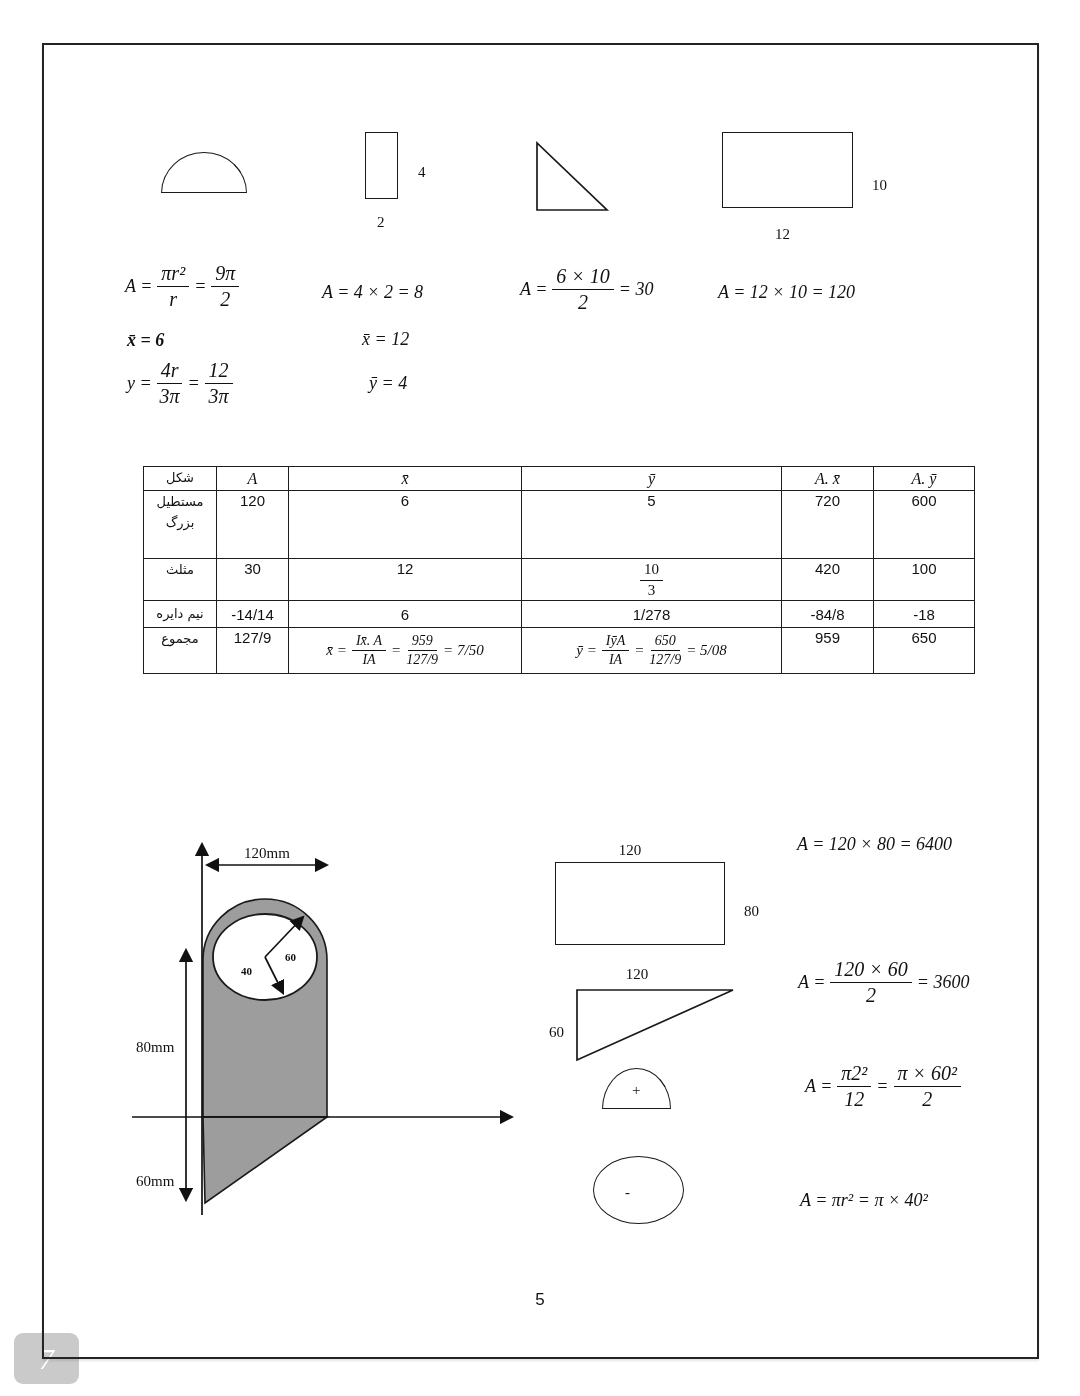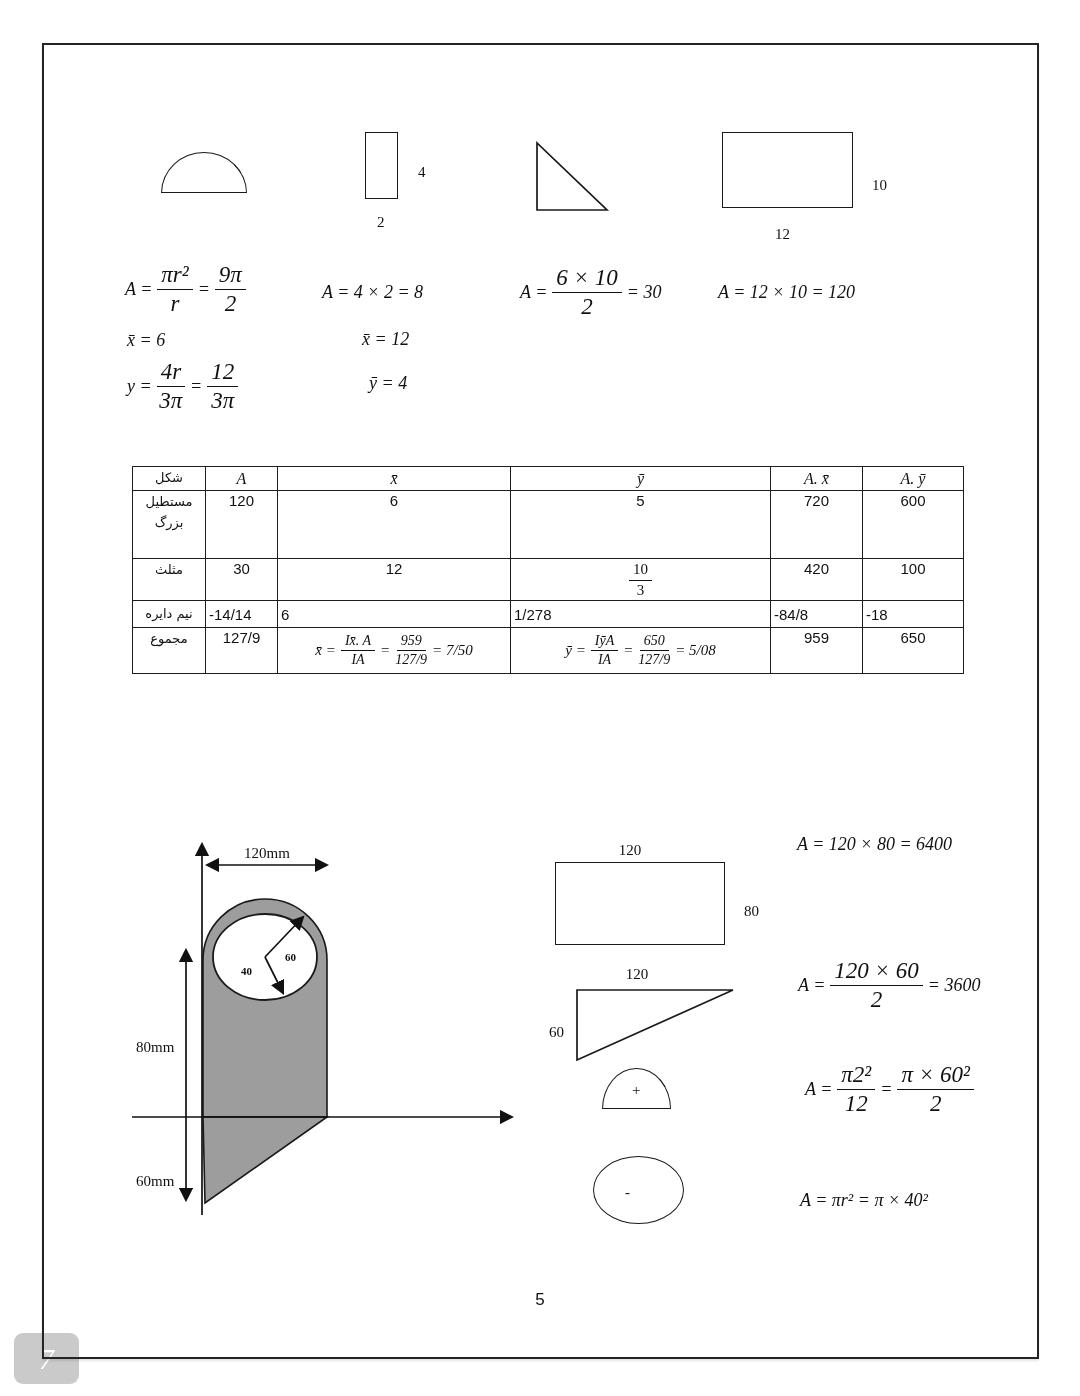--- a/index.html
+++ b/index.html
@@ -14,32 +14,32 @@
          border-radius:9px;display:flex;align-items:center;justify-content:center;
          color:#ffffff;font-style:italic;font-size:30px;font-family:"Liberation Serif",serif;}
   
   .halfcircle{position:absolute;border:1.7px solid #1a1a1a;border-radius:50% 50% 0 0 / 100% 100% 0 0;box-sizing:border-box;}
   .rectshape{position:absolute;border:1.7px solid #1a1a1a;box-sizing:border-box;background:#fff;}
   .ellipseshape{position:absolute;border:1.7px solid #1a1a1a;border-radius:50%;box-sizing:border-box;}
   .shapesign{position:absolute;font-family:"Liberation Serif",serif;font-size:15px;color:#111;}
   
   .math{position:absolute;display:flex;align-items:center;gap:5px;white-space:nowrap;
         font-family:"Liberation Serif",serif;font-style:italic;font-size:18px;color:#111;}
-  .frac{display:inline-flex;flex-direction:column;align-items:center;line-height:1.15;font-size:23px;}
+  .frac{display:inline-flex;flex-direction:column;align-items:center;line-height:1.15;font-size:20px;}
   .frac .num{border-bottom:1.5px solid #111;padding:0 4px 1px 4px;}
   .frac .den{padding-top:1px;}
   .dimlabel{position:absolute;font-family:"Liberation Serif",serif;font-size:15px;color:#111;white-space:nowrap;}
   
-  #ctable{position:absolute;left:132px;top:466px;width:831px;border-collapse:collapse;table-layout:fixed;}
+  #ctable{position:absolute;left:143px;top:466px;width:831px;border-collapse:collapse;table-layout:fixed;}
   #ctable td,#ctable th{border:1.7px solid #1d1d1d;padding:1px 3px;overflow:hidden;}
   #ctable th{font-weight:normal;}
   .fa{font-family:"DejaVu Sans",sans-serif;direction:rtl;font-size:13px;text-align:center;line-height:1.6;}
   .hmath{font-family:"Liberation Serif",serif;font-style:italic;font-size:16px;text-align:center;}
   .val{font-family:"Liberation Sans","DejaVu Sans",sans-serif;font-size:15px;text-align:center;vertical-align:top;}
-  .valmid{font-family:"Liberation Sans","DejaVu Sans",sans-serif;font-size:15px;vertical-align:middle;}
+  .valmid{font-family:"Liberation Sans","DejaVu Sans",sans-serif;font-size:15px;text-align:center;vertical-align:middle;}
   .cellfrac{vertical-align:middle;text-align:center;}
   .cellfrac .frac{font-size:15px;}
   .cellformula{vertical-align:middle;}
   .cellformula .math{position:static;font-size:15px;justify-content:center;display:flex;}
   .cellformula .frac{font-size:14px;}
   
   #instruction{position:absolute;right:125px;top:768px;width:480px;direction:rtl;text-align:right;
                font-family:"DejaVu Sans",sans-serif;font-size:20px;color:#111;}
   
   #pagenum{position:absolute;left:528px;top:1290px;width:24px;text-align:center;
@@ -76,21 +76,21 @@
     <span class="frac">
       <span class="num">πr²</span>
       <span class="den">r</span>
     </span>
     <span>=</span>
     <span class="frac">
       <span class="num">9π</span>
       <span class="den">2</span>
     </span>
   </div>
-  <div class="math" style="left:127px;top:330px;">x̄ = 6</div>
+  <div class="math" style="left:127px;top:330px;font-weight:bold;">x̄ = 6</div>
   <div class="math" style="left:127px;top:359px;">
     <span>y =</span>
     <span class="frac">
       <span class="num">4r</span>
       <span class="den">3π</span>
     </span>
     <span>=</span>
     <span class="frac">
       <span class="num">12</span>
       <span class="den">3π</span>

